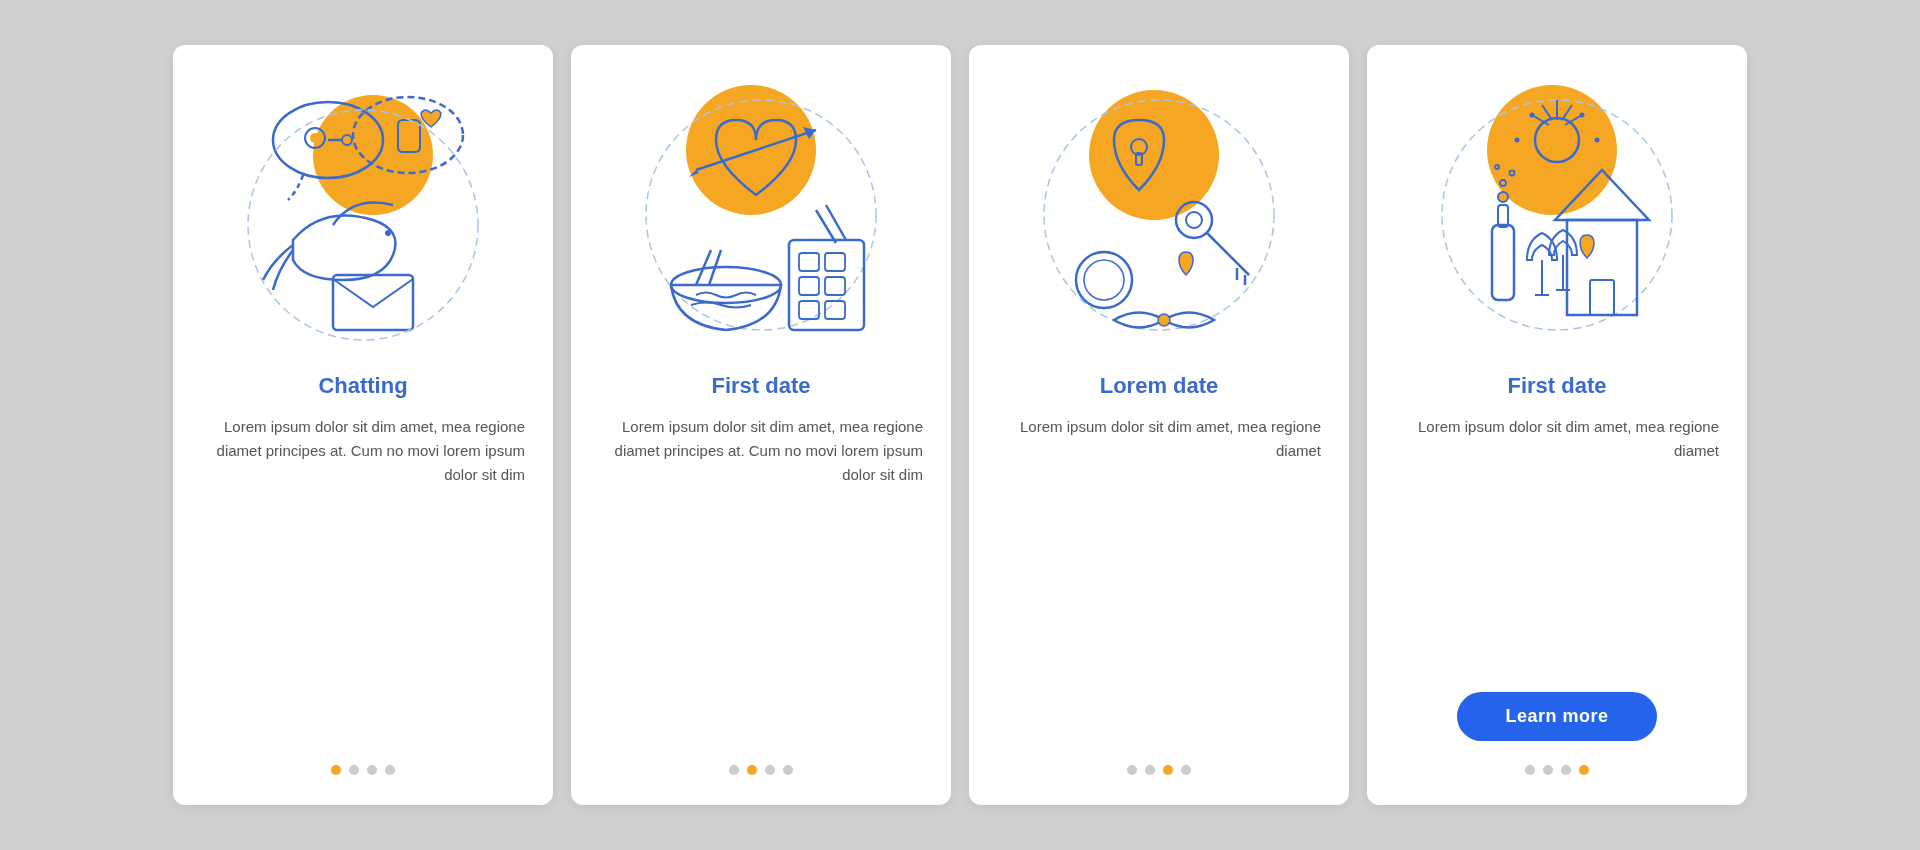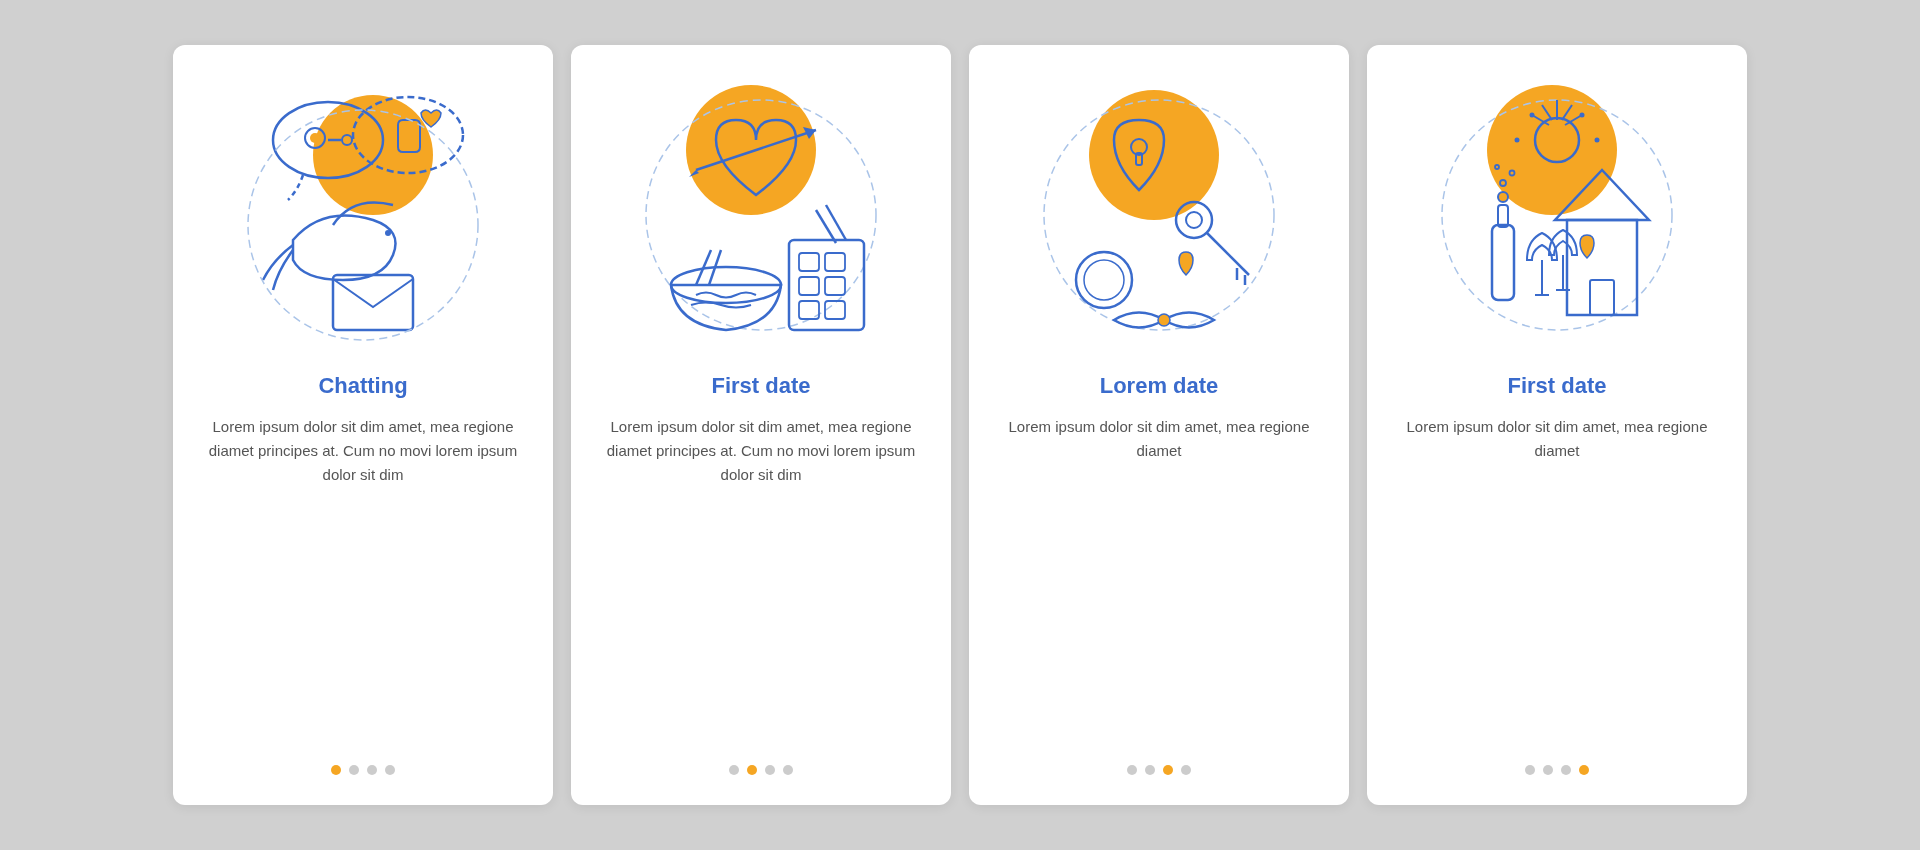--- a/index.html
+++ b/index.html
@@ -46,21 +46,21 @@
       color: #3a6bcc;
       font-size: 22px;
       font-weight: 600;
       margin-bottom: 16px;
       text-align: center;
     }
     .card-text {
       color: #555;
       font-size: 15px;
       line-height: 1.6;
-      text-align: center;
+      text-align: right;
       width: 100%;
       flex: 1;
     }
     .dots-row {
       display: flex;
       gap: 8px;
       margin-top: 24px;
       align-items: center;
       justify-content: center;
     }
@@ -264,20 +264,21 @@
         <line x1="105" y1="175" x2="105" y2="210" stroke="#3a6bcc" stroke-width="2"></line>
         <line x1="98" y1="210" x2="112" y2="210" stroke="#3a6bcc" stroke-width="2"></line>
 
         <path d="M112 170 Q112 152 126 145 Q140 152 140 170 L135 170 Q135 161 126 156 Q117 161 117 170 Z" fill="none" stroke="#3a6bcc" stroke-width="2"></path>
         <line x1="126" y1="170" x2="126" y2="205" stroke="#3a6bcc" stroke-width="2"></line>
         <line x1="119" y1="205" x2="133" y2="205" stroke="#3a6bcc" stroke-width="2"></line>
       </svg>
     </div>
     <div class="card-title">First  date</div>
     <div class="card-text">Lorem ipsum dolor sit dim amet, mea regione diamet</div>
+    <button class="learn-more-btn">Learn  more</button>
     <div class="dots-row">
       <div class="dot"></div>
       <div class="dot"></div>
       <div class="dot"></div>
       <div class="dot active"></div>
     </div>
   </div>
 
 </div>
 

